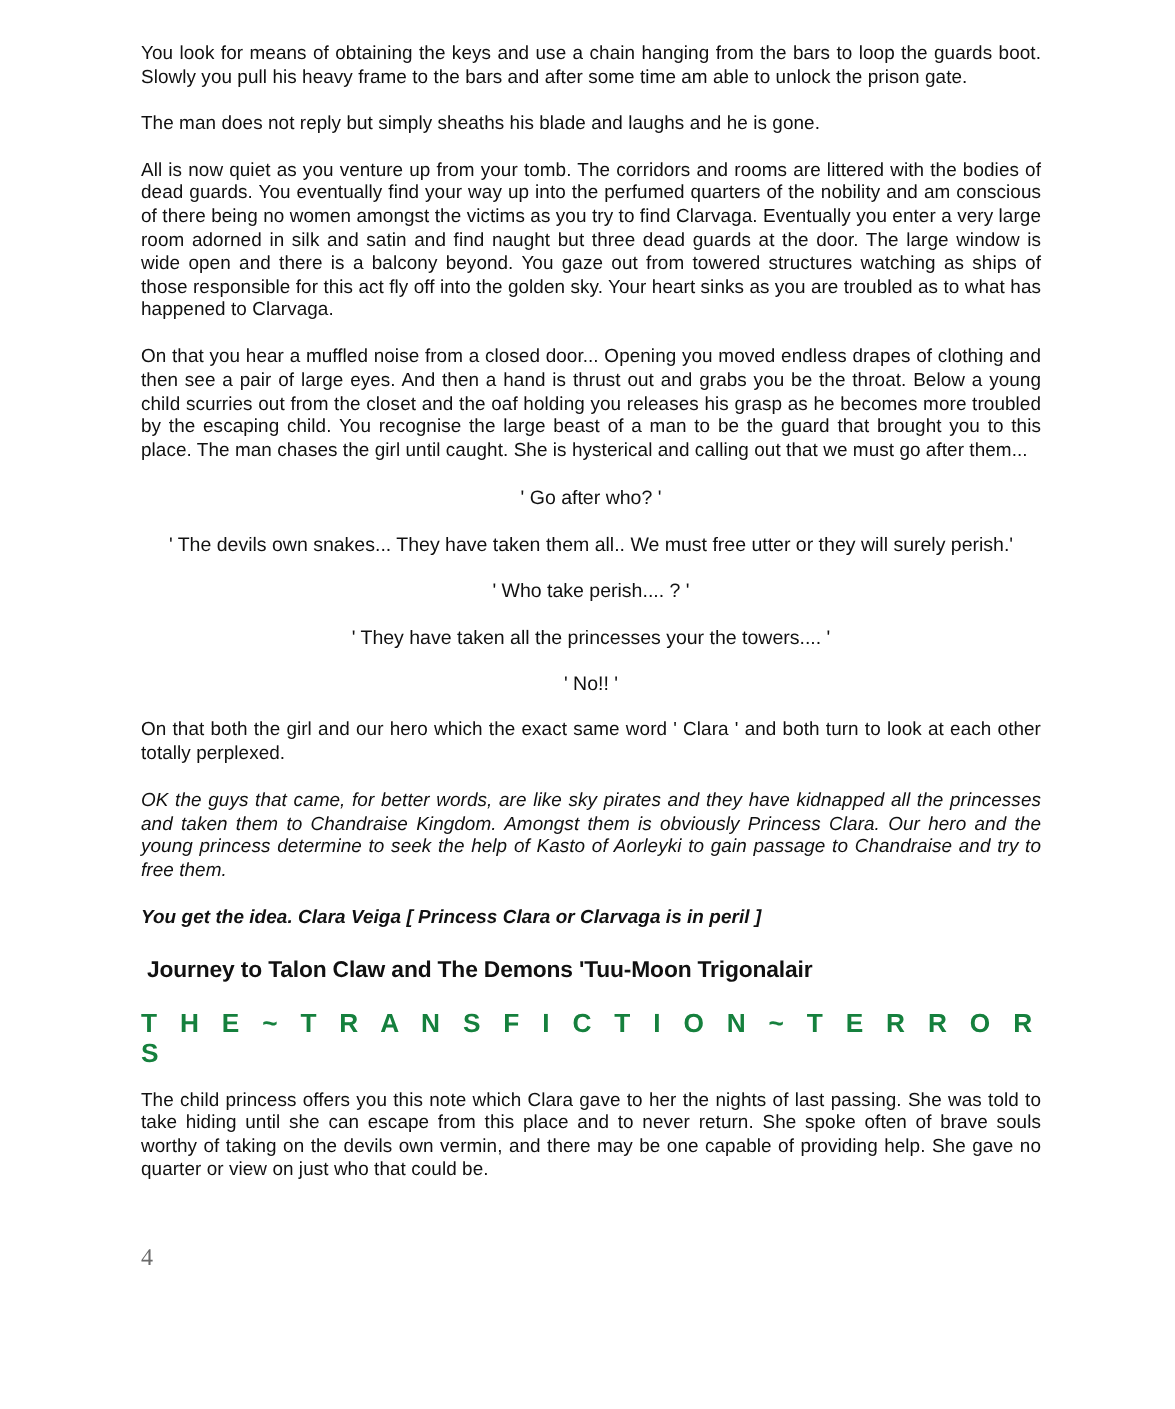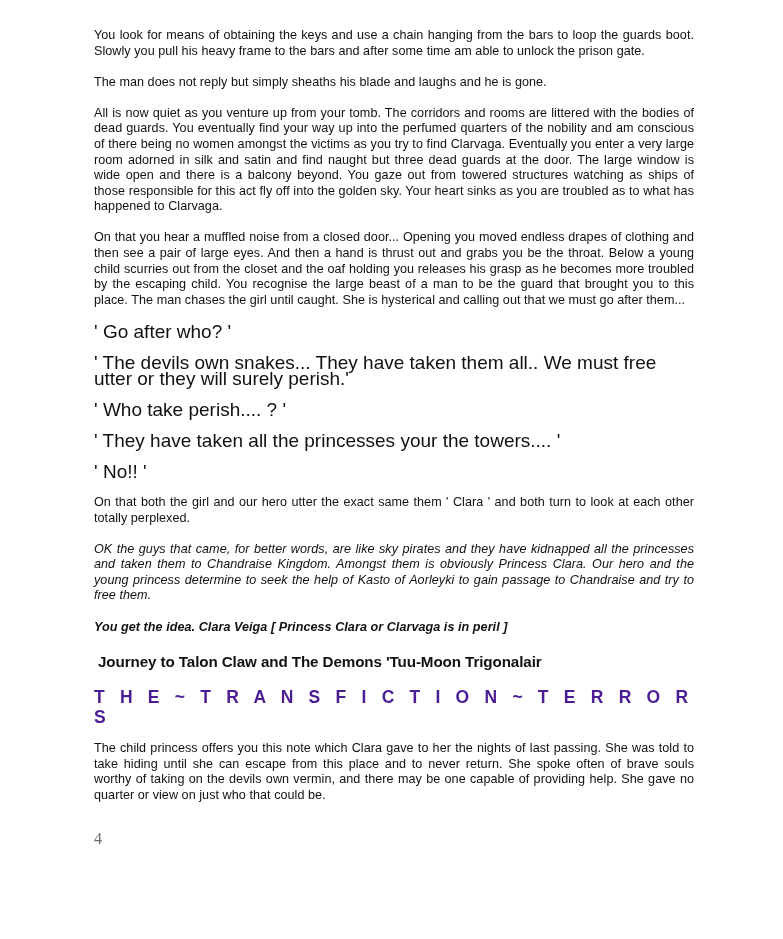--- a/index.html
+++ b/index.html
@@ -25,37 +25,38 @@
       font-size: 12.6px;
       line-height: 15.6px;
       text-align: justify;
       margin: 0 0 15.5px 0;
       letter-spacing: 0.05px;
     }
     .para.italic {
       font-style: italic;
     }
     .dialogue {
-      font-size: 19px;
+      font-size: 13px;
       line-height: 15.6px;
       margin: 0 0 15.5px 0;
+      text-align: center;
     }
     .heading-journey {
       font-weight: bold;
       font-size: 15.2px;
       line-height: 18px;
       margin: 18px 0 16px 4px;
       letter-spacing: -0.1px;
     }
     .heading-terrors {
       font-size: 17.5px;
       line-height: 20px;
       letter-spacing: 5.2px;
       margin: 0 0 14px 0;
-      color: #4c1d95;
+      color: #15803d;
     }
     .page-number {
       position: absolute;
       left: 94px;
       top: 830px;
       font-family: "Liberation Serif", serif;
       font-size: 16px;
       color: #6a6a6a;
     }
   </style>
@@ -67,21 +68,21 @@
   <p class="para">The man does not reply but simply sheaths his blade and laughs and he is gone.</p>
   <p class="para">All is now quiet as you venture up from your tomb. The corridors and rooms are littered with the bodies of dead guards. You eventually find your way up into the perfumed quarters of the nobility and am conscious of there being no women amongst the victims as you try to find Clarvaga. Eventually you enter a very large room adorned in silk and satin and find naught but three dead guards at the door. The large window is wide open and there is a balcony beyond. You gaze out from towered structures watching as ships of those responsible for this act fly off into the golden sky. Your heart sinks as you are troubled as to what has happened to Clarvaga.</p>
   <p class="para">On that you hear a muffled noise from a closed door... Opening you moved endless drapes of clothing and then see a pair of large eyes. And then a hand is thrust out and grabs you be the throat. Below a young child scurries out from the closet and the oaf holding you releases his grasp as he becomes more troubled by the escaping child. You recognise the large beast of a man to be the guard that brought you to this place. The man chases the girl until caught. She is hysterical and calling out that we must go after them...</p>
 
   <p class="dialogue">' Go after who? '</p>
   <p class="dialogue">' The devils own snakes... They have taken them all.. We must free utter or they will surely perish.'</p>
   <p class="dialogue">' Who take perish.... ? '</p>
   <p class="dialogue">' They have taken all the princesses your the towers.... '</p>
   <p class="dialogue">' No!! '</p>
 
-  <p class="para">On that both the girl and our hero utter the exact same them ' Clara ' and both turn to look at each other totally perplexed.</p>
+  <p class="para">On that both the girl and our hero which the exact same word ' Clara ' and both turn to look at each other totally perplexed.</p>
 
   <p class="para italic">OK the guys that came, for better words, are like sky pirates and they have kidnapped all the princesses and taken them to Chandraise Kingdom. Amongst them is obviously Princess Clara. Our hero and the young princess determine to seek the help of Kasto of Aorleyki to gain passage to Chandraise and try to free them.</p>
   <p class="para italic" style="margin-bottom:0;font-weight:bold;">You get the idea. Clara Veiga [ Princess Clara or Clarvaga is in peril ]</p>
 
   <h2 class="heading-journey">Journey to Talon Claw and The Demons 'Tuu-Moon Trigonalair</h2>
   <h3 class="heading-terrors">T H E ~ T R A N S F I C T I O N ~ T E R R O R S</h3>
 
   <p class="para">The child princess offers you this note which Clara gave to her the nights of last passing. She was told to take hiding until she can escape from this place and to never return. She spoke often of brave souls worthy of taking on the devils own vermin, and there may be one capable of providing help. She gave no quarter or view on just who that could be.</p>
 </div>
 

